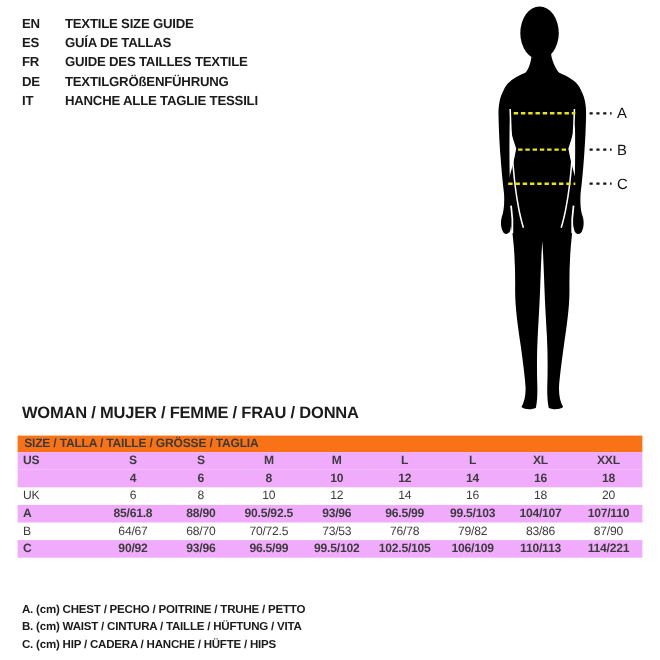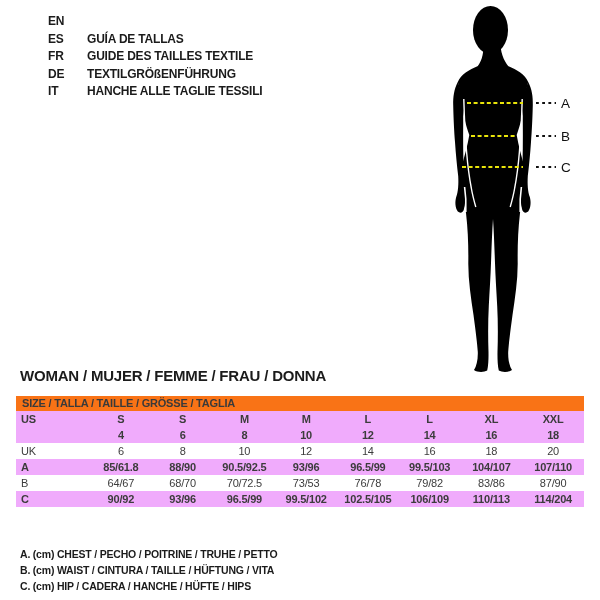--- a/index.html
+++ b/index.html
@@ -4,21 +4,21 @@
 <style>
   html,body{margin:0;padding:0;}
   body{
     width:600px;height:600px;position:relative;background:#ffffff;
     font-family:"Liberation Sans","DejaVu Sans",sans-serif;
     color:#1b1b1b;overflow:hidden;
   }
   
   .lang-block{position:absolute;left:20px;top:13px;}
   .lang-row{display:flex;line-height:17.5px;font-size:12px;font-weight:700;letter-spacing:-0.2px;color:#1b1b1b;}
-  .lang-code{width:39px;flex:0 0 39px;margin-left:28px;}
+  .lang-code{width:39px;flex:0 0 39px;}
   .lang-label{white-space:nowrap;}
   
   .figure-wrap{position:absolute;left:430px;top:0;width:170px;height:380px;}
   .figure-wrap svg{display:block;}
   .marker-letter{font-family:"Liberation Sans","DejaVu Sans",sans-serif;font-size:13.5px;fill:#111;}
   
   .section-title{position:absolute;left:20px;top:367px;font-size:15px;font-weight:700;letter-spacing:-0.2px;color:#1b1b1b;white-space:nowrap;}
   
   .size-table{position:absolute;left:16px;top:396px;width:568px;font-size:11px;}
   .thead{height:15px;line-height:15px;background:#f97316;color:#3a3a3a;font-weight:700;letter-spacing:-0.2px;padding-left:6px;}
@@ -29,20 +29,21 @@
   
   .legend{position:absolute;left:20px;top:546px;}
   .legend-line{font-size:10.5px;font-weight:700;line-height:16px;letter-spacing:-0.2px;color:#1b1b1b;white-space:nowrap;}
 </style>
 </head>
 <body>
 
 <div class="lang-block">
     <div class="lang-row">
       <span class="lang-code">EN</span>
+      <span class="lang-label">TEXTILE SIZE GUIDE</span>
     </div>
     <div class="lang-row">
       <span class="lang-code">ES</span>
       <span class="lang-label">GUÍA DE TALLAS</span>
     </div>
     <div class="lang-row">
       <span class="lang-code">FR</span>
       <span class="lang-label">GUIDE DES TAILLES TEXTILE</span>
     </div>
     <div class="lang-row">
@@ -202,21 +203,21 @@
       </div>
       <div class="trow shaded">
         <div class="tcell label">C</div>
         <div class="tcell">90/92</div>
         <div class="tcell">93/96</div>
         <div class="tcell">96.5/99</div>
         <div class="tcell">99.5/102</div>
         <div class="tcell">102.5/105</div>
         <div class="tcell">106/109</div>
         <div class="tcell">110/113</div>
-        <div class="tcell">114/204</div>
+        <div class="tcell">114/221</div>
       </div>
     </div>
 </div>
 
 <div class="legend">
     <div class="legend-line">A. (cm) CHEST / PECHO / POITRINE / TRUHE / PETTO</div>
     <div class="legend-line">B. (cm) WAIST / CINTURA / TAILLE / HÜFTUNG / VITA</div>
     <div class="legend-line">C. (cm) HIP / CADERA / HANCHE / HÜFTE / HIPS</div>
   </div>
 

